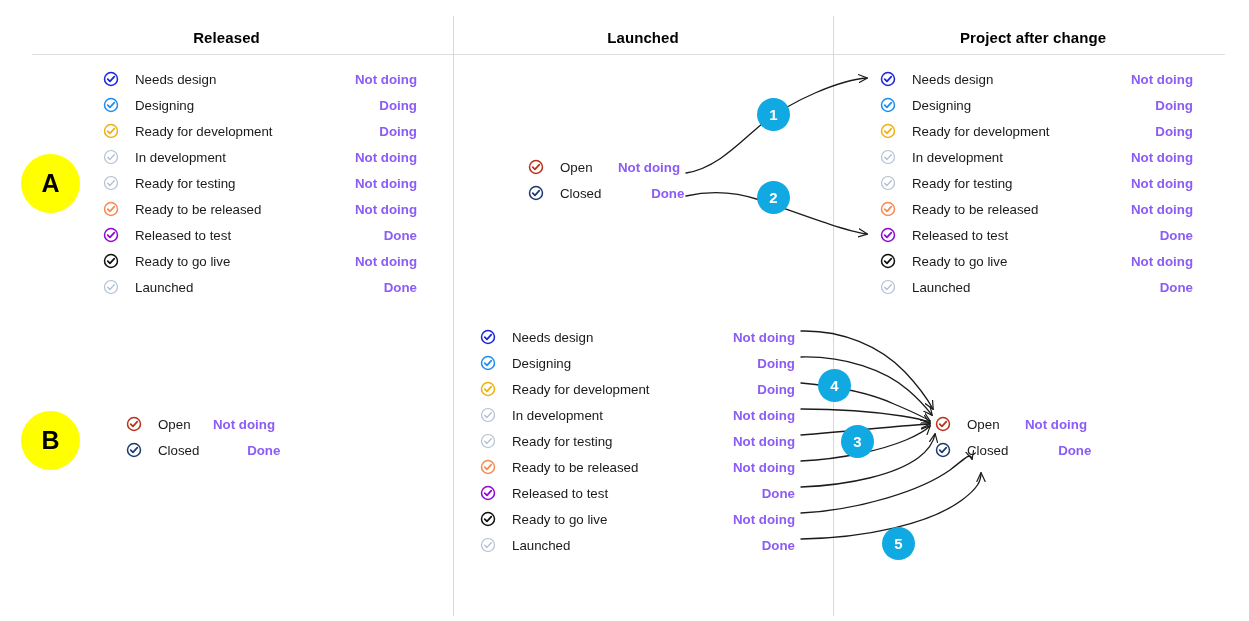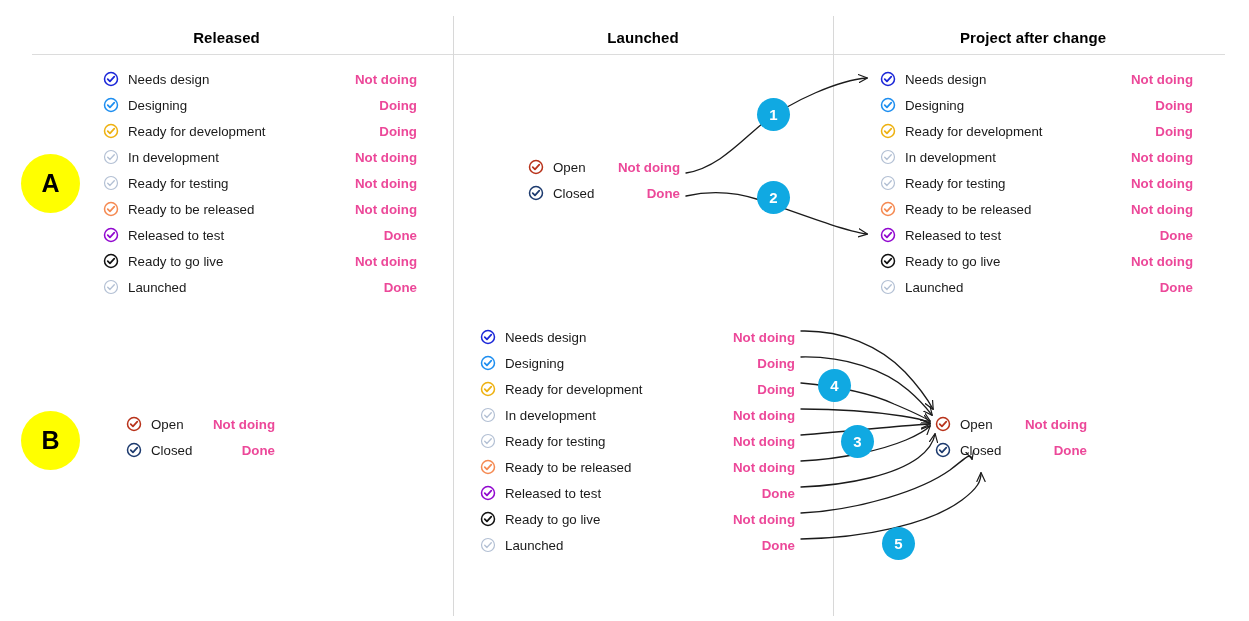--- a/index.html
+++ b/index.html
@@ -41,30 +41,30 @@
     line-height:1;
   }
   .sec-badge.a { left:21px; top:154px; }
   .sec-badge.b { left:21px; top:411px; }
 
   
   .list { position:absolute; }
   .row {
     position:relative; height:26px;
     display:flex; align-items:center;
-    font-size:13.3px; color:#1a1a1a;
+    font-size:13.3px; color:#1a1a1a;gap:7px;
   }
   .row .ico {
     flex:0 0 auto; width:16px; height:16px; margin-right:9px;
     display:block;
   }
   .row .nm { flex:1 1 auto; white-space:nowrap; }
   .row .st {
     flex:0 0 auto; text-align:right; font-weight:bold; white-space:nowrap;
-    color:#ec4899;
+    color:#8b5cf6;
   }
 
   
   #listA-template { left:103px; top:66px; width:314px; }
   #listA-template .st { width:92px; }
 
   #listA-project { left:528px; top:154px; width:152px; }
   #listA-project .st { width:76px; }
 
   #listA-after { left:880px; top:66px; width:313px; }

